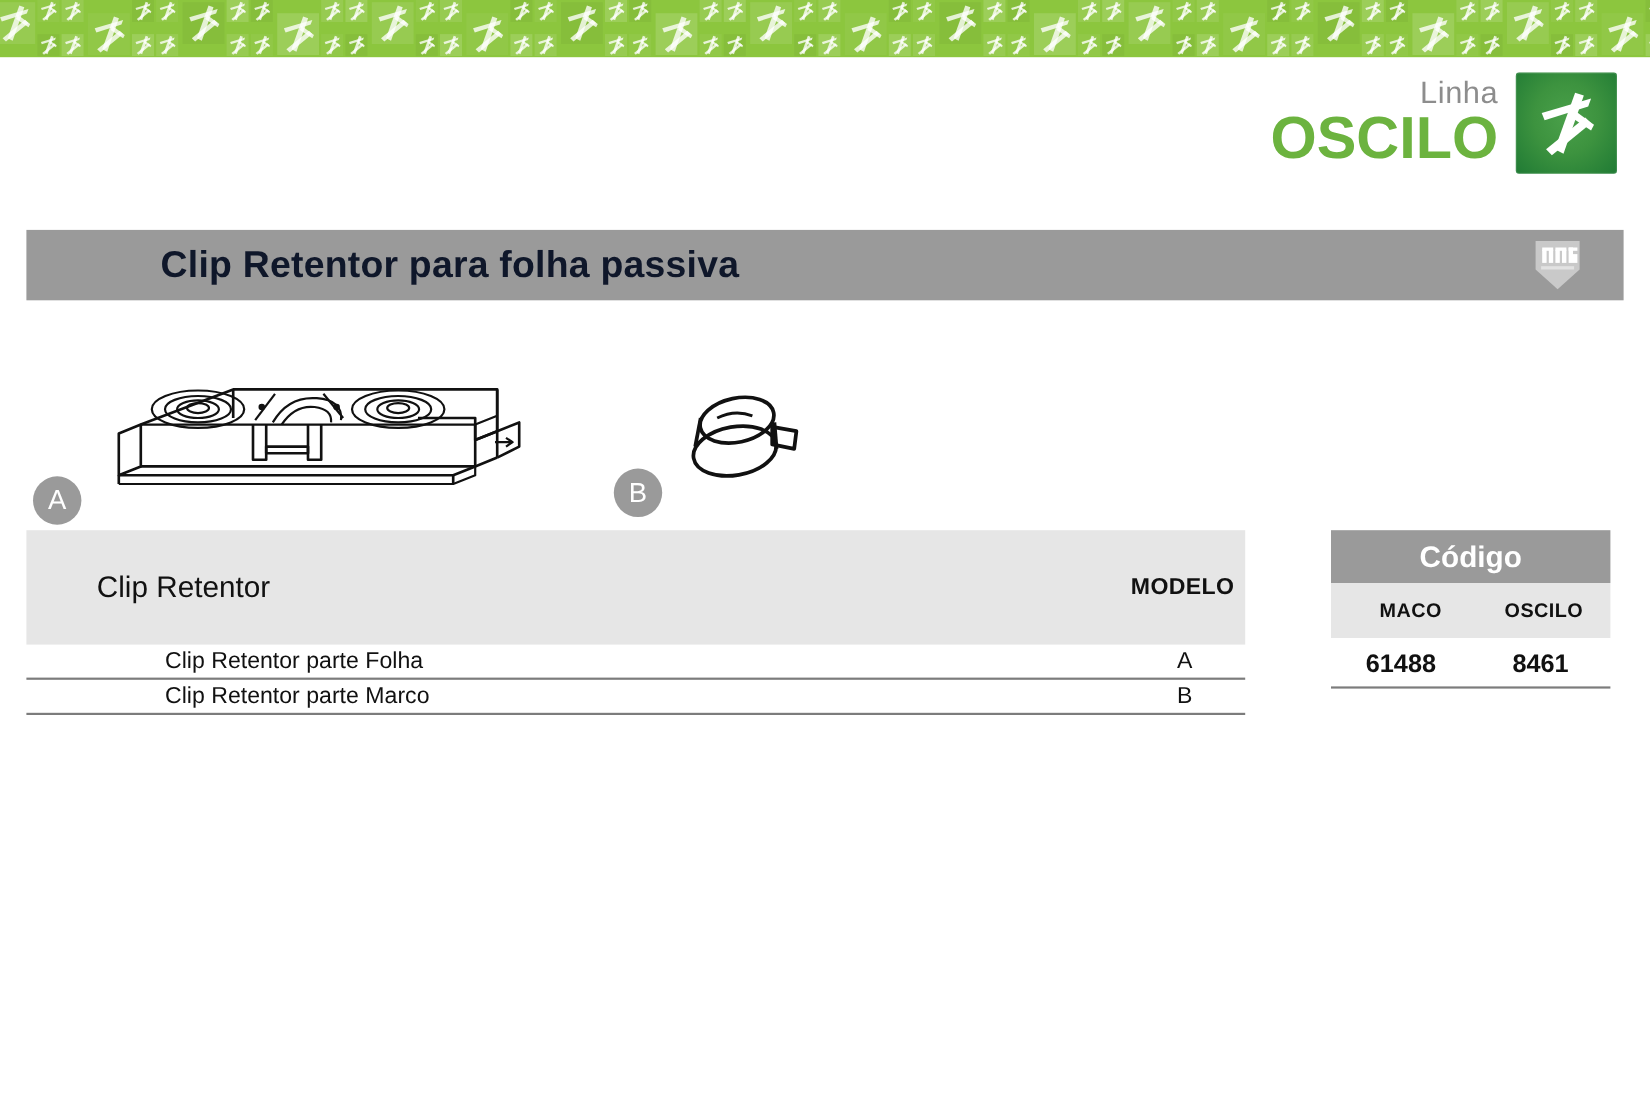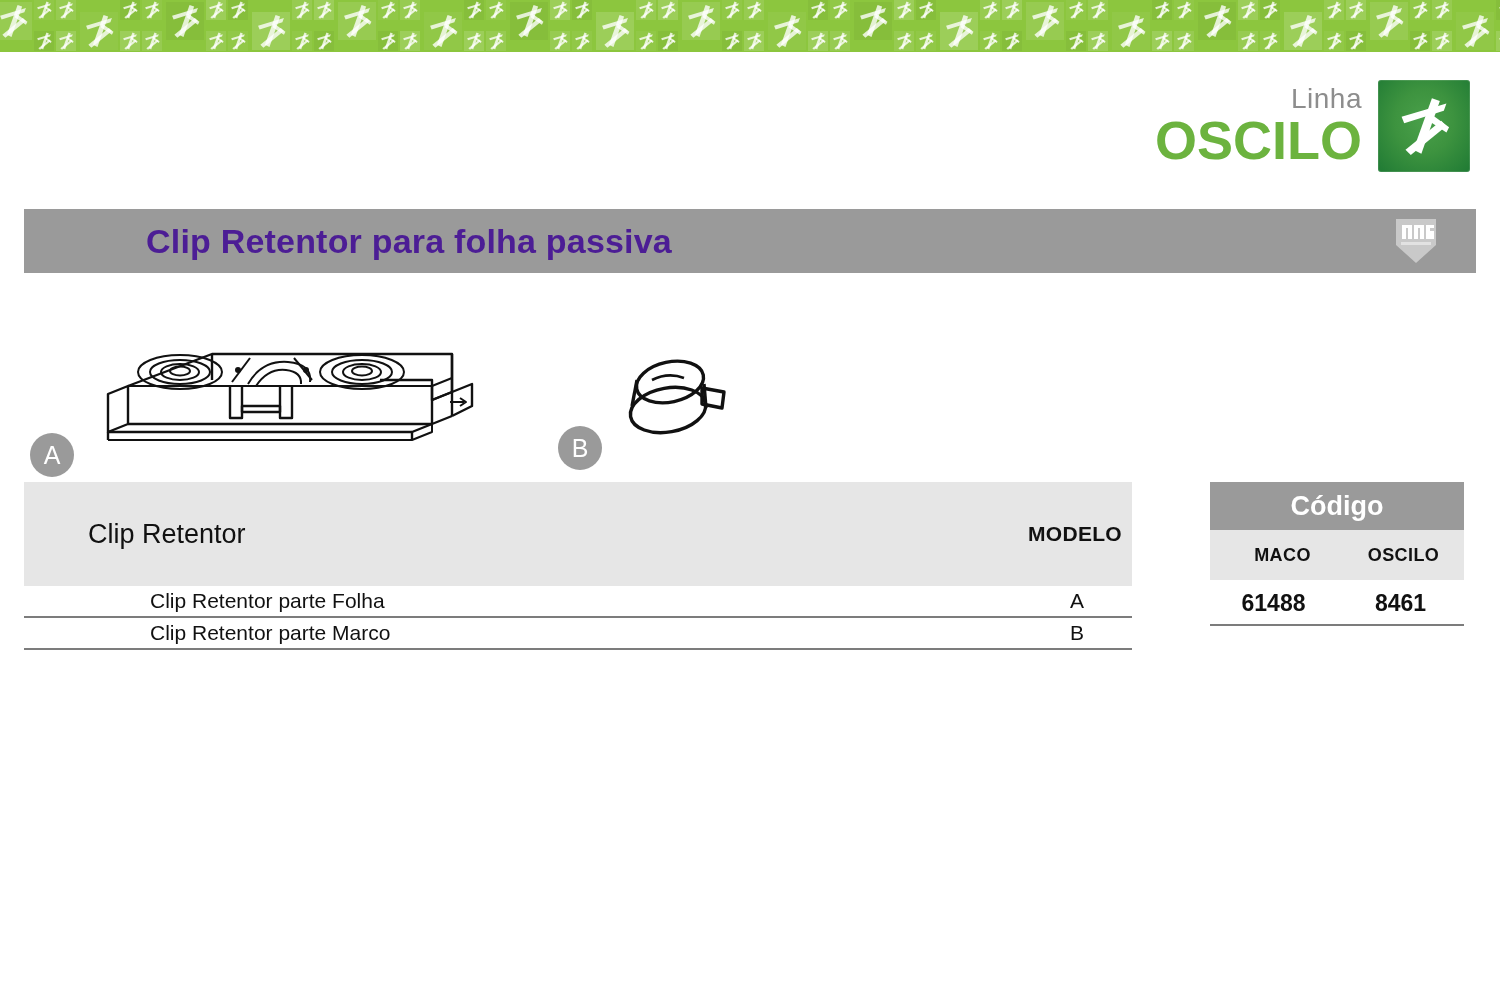--- a/index.html
+++ b/index.html
@@ -35,21 +35,21 @@
   .btile {
     position: absolute;
     display: block;
   }
   .btile svg { display: block; width: 100%; height: 100%; }
 
   
   .brand {
     position: absolute;
     right: 30px;
-    top: 80px;
+    top: 66px;
     display: flex;
     align-items: center;
     gap: 16px;
   }
   .brand-words {
     display: flex;
     flex-direction: column;
     align-items: flex-end;
     line-height: 1;
   }
@@ -80,21 +80,21 @@
   
   .titlebar {
     position: absolute;
     left: 24px; top: 209px;
     width: 1452px; height: 64px;
     background: #9a9a9a;
     display: flex;
     align-items: center;
   }
   .titlebar-text {
-    color: #4c1d95;
+    color: #0f172a;
     font-size: 34px;
     font-weight: 700;
     margin-left: 122px;
     letter-spacing: .2px;
   }
   .maco-logo {
     position: absolute;
     right: 32px; top: 50%;
     transform: translateY(-50%);
     width: 56px; height: 52px;

